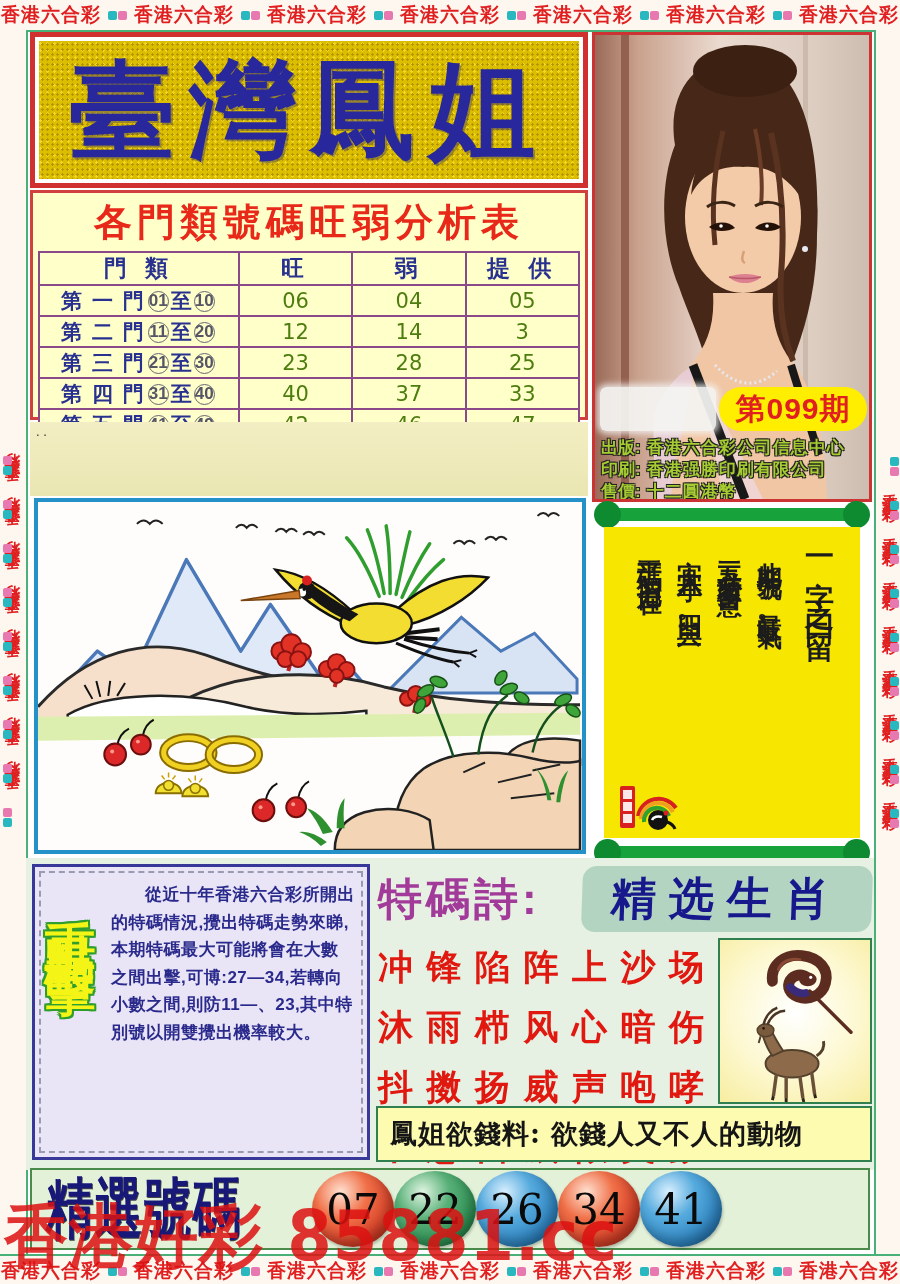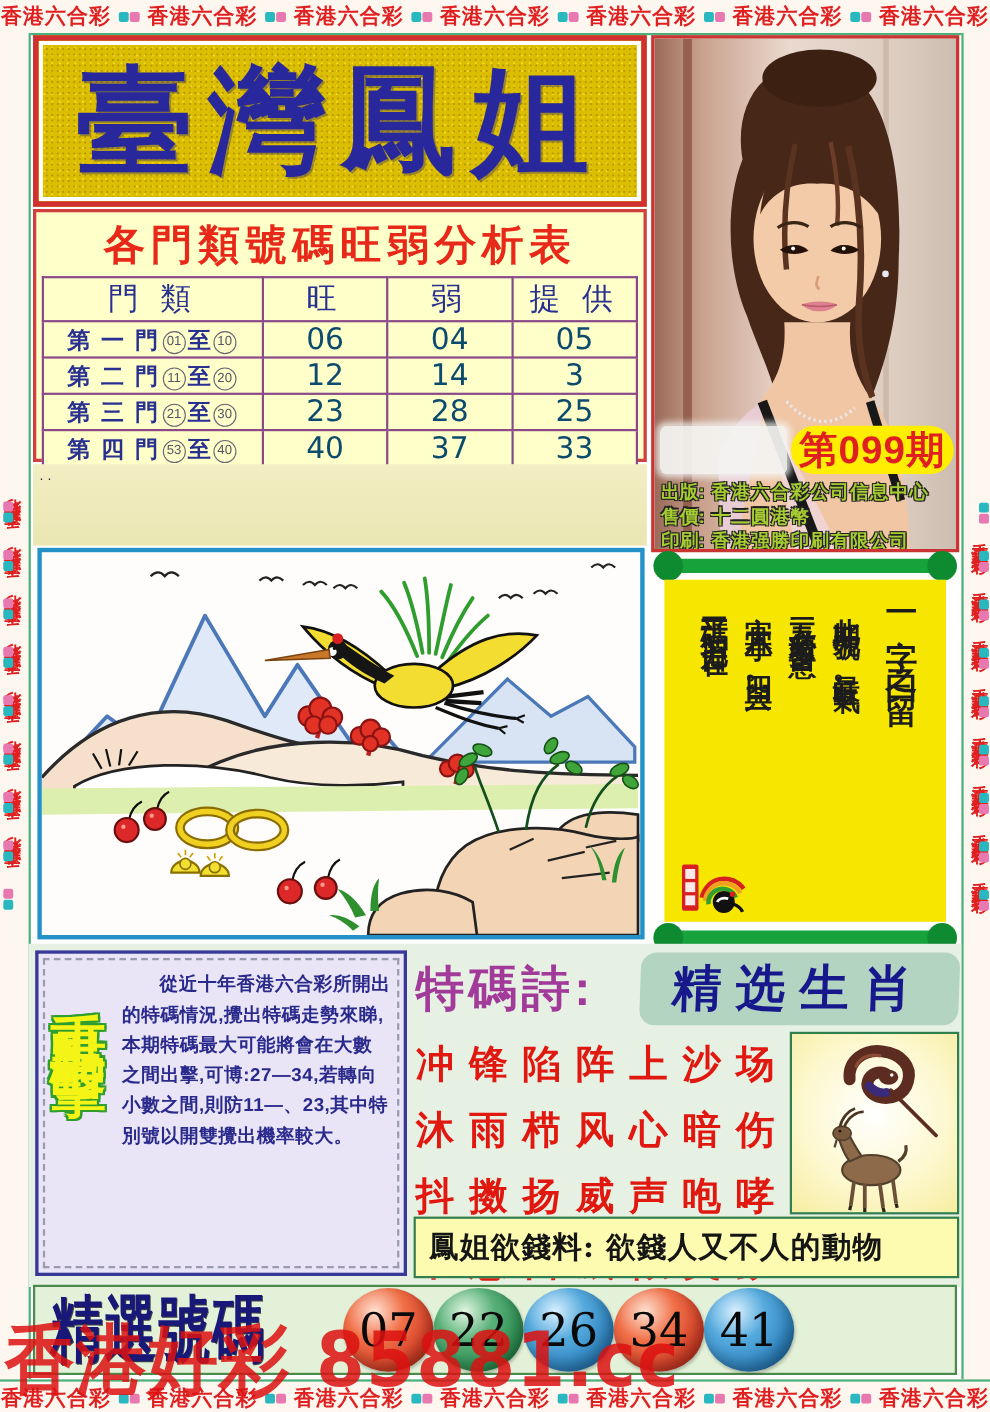--- a/index.html
+++ b/index.html
@@ -38,39 +38,39 @@
                 letter-spacing:14px;text-shadow:2px 2px 0 rgba(30,30,120,.35);}
 
   
   .photo-box{position:absolute;left:592px;top:32px;width:280px;height:470px;box-sizing:border-box;
              border:3px solid #cc3434;background:#d8c8bc;overflow:hidden;}
   .photo-box svg{display:block;}
   .censor{position:absolute;left:5px;top:352px;width:116px;height:44px;border-radius:6px;
           background:rgba(244,244,242,.93);box-shadow:0 0 6px 3px rgba(244,244,242,.8);}
   .issue-badge{position:absolute;left:124px;top:352px;width:148px;height:44px;border-radius:22px;
                background:#ffee00;display:flex;align-items:center;justify-content:center;
-               color:#e02020;font-weight:bold;font-size:35px;letter-spacing:1px;}
+               color:#e02020;font-weight:bold;font-size:30px;letter-spacing:1px;}
   .pub{position:absolute;left:6px;top:402px;right:2px;}
   .pub-row{font-size:17px;font-weight:bold;line-height:22px;color:#a6cc32;white-space:nowrap;
            text-shadow:1px 1px 0 #222,-1px 1px 0 #222,1px -1px 0 #222,-1px -1px 0 #222;}
   .pub-row .v{margin-left:6px;letter-spacing:1px;}
 
   
   .table-block{position:absolute;left:30px;top:190px;width:558px;height:230px;box-sizing:border-box;
                border:3px solid #d04040;background:#ffffc9;padding:3px 5px;}
   .table-title{color:#e82818;font-weight:bold;font-size:38px;letter-spacing:5px;text-align:center;
                margin:1px 0 3px 0;}
   table.gate{width:100%;border-collapse:collapse;background:#ffffc9;}
   table.gate td,table.gate th{border:2px solid #8a4a8a;text-align:center;padding:0;height:29px;}
-  table.gate th{color:#283090;font-size:28px;letter-spacing:6px;font-weight:normal;}
+  table.gate th{color:#283090;font-size:23px;letter-spacing:6px;font-weight:bold;}
   td.glabel{color:#283090;font-size:21px;font-weight:bold;letter-spacing:2px;}
-  td.gval{color:#0c4a6e;font-size:27px;font-family:"DejaVu Sans",sans-serif;}
+  td.gval{color:#4d7c0f;font-size:21px;font-family:"DejaVu Sans",sans-serif;}
   .circ{display:inline-block;min-width:19px;height:19px;line-height:17px;border:1.5px solid #667;
-        border-radius:50%;font-size:12px;letter-spacing:0;color:#556;margin:0 2px;
-        vertical-align:2px;font-weight:normal;}
+        border-radius:50%;font-size:17px;letter-spacing:0;color:#556;margin:0 2px;
+        vertical-align:2px;font-weight:bold;}
   .zhi{letter-spacing:0;}
 
   .blank-strip{position:absolute;left:30px;top:422px;width:558px;height:74px;
                background:linear-gradient(180deg,#f3eec3,#eae6b2);color:#333;font-size:13px;}
   .blank-strip span{position:absolute;left:6px;top:2px;}
 
   
   .painting{position:absolute;left:34px;top:498px;width:552px;height:356px;box-sizing:border-box;
             border:4px solid #2492c8;background:#fffdfb;}
   .painting svg{width:100%;height:100%;display:block;}
@@ -322,22 +322,22 @@
 
     <path d="M149,216 C147,222 146,226 150,228" stroke="#d8a078" stroke-width="2.5" fill="none"></path>
     <path d="M134,242 C142,238 158,238 166,242 C158,250 142,250 134,242 Z" fill="#dd8090"></path>
     <path d="M134,242 C144,244 156,244 166,242" stroke="#b85868" stroke-width="1.5" fill="none"></path>
     <circle cx="210" cy="214" r="3" fill="#e8e8f0"></circle>
   </svg>
   <div class="censor"></div>
   <div class="issue-badge">第099期</div>
   <div class="pub" id="pub-lines">
       <div class="pub-row"><span class="k">出版:</span><span class="v">香港六合彩公司信息中心</span></div>
+      <div class="pub-row"><span class="k">印刷:</span><span class="v">香港强勝印刷有限公司</span></div>
       <div class="pub-row"><span class="k">售價:</span><span class="v">十二圓港幣</span></div>
-      <div class="pub-row"><span class="k">印刷:</span><span class="v">香港强勝印刷有限公司</span></div>
     </div>
 </div>
 
 <div class="table-block">
   <div class="table-title">各門類號碼旺弱分析表</div>
   <table class="gate" id="gate-table">
     <thead>
         <tr id="gate-head">
           <th style="width: 37%;">門 類</th>
           <th style="width: 21%;">旺</th>
@@ -358,21 +358,21 @@
           <td class="gval">14</td>
           <td class="gval">3</td>
         </tr>
         <tr>
           <td class="glabel">第 三 門<span class="circ">21</span><span class="zhi">至</span><span class="circ">30</span></td>
           <td class="gval">23</td>
           <td class="gval">28</td>
           <td class="gval">25</td>
         </tr>
         <tr>
-          <td class="glabel">第 四 門<span class="circ">53</span><span class="zhi">至</span><span class="circ">40</span></td>
+          <td class="glabel">第 四 門<span class="circ">31</span><span class="zhi">至</span><span class="circ">40</span></td>
           <td class="gval">40</td>
           <td class="gval">37</td>
           <td class="gval">33</td>
         </tr>
         <tr>
           <td class="glabel">第 五 門<span class="circ">41</span><span class="zhi">至</span><span class="circ">49</span></td>
           <td class="gval">42</td>
           <td class="gval">46</td>
           <td class="gval">47</td>
         </tr>

